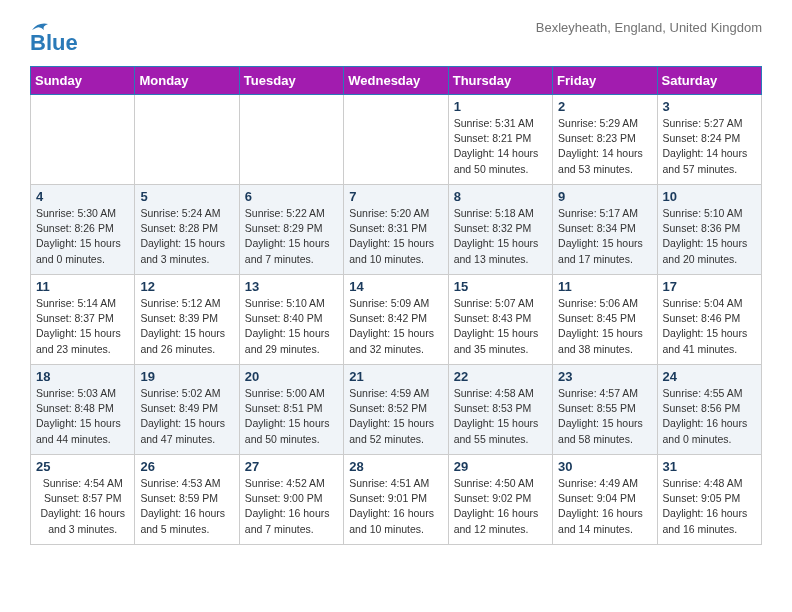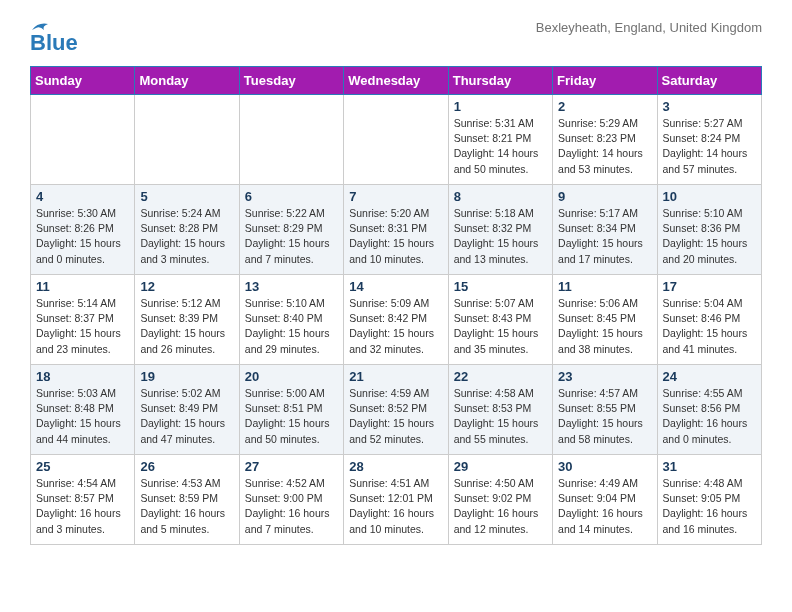--- a/index.html
+++ b/index.html
@@ -282,21 +282,21 @@
           <span class="day-num">24</span>
           <div class="day-info" style="white-space: pre-line;">Sunrise: 4:55 AM
 Sunset: 8:56 PM
 Daylight: 16 hours
 and 0 minutes.</div>
         </td>
       </tr>
       <tr>
         <td>
           <span class="day-num">25</span>
-          <div class="day-info" style="white-space: pre-line;">Sunrise: 4:54 AM
+          <div class="day-info" style="white-space: pre-line; text-align: center;">Sunrise: 4:54 AM
 Sunset: 8:57 PM
 Daylight: 16 hours
 and 3 minutes.</div>
         </td>
         <td>
           <span class="day-num">26</span>
           <div class="day-info" style="white-space: pre-line;">Sunrise: 4:53 AM
 Sunset: 8:59 PM
 Daylight: 16 hours
 and 5 minutes.</div>
@@ -304,21 +304,21 @@
         <td>
           <span class="day-num">27</span>
           <div class="day-info" style="white-space: pre-line;">Sunrise: 4:52 AM
 Sunset: 9:00 PM
 Daylight: 16 hours
 and 7 minutes.</div>
         </td>
         <td>
           <span class="day-num">28</span>
           <div class="day-info" style="white-space: pre-line;">Sunrise: 4:51 AM
-Sunset: 12:01 PM
+Sunset: 9:01 PM
 Daylight: 16 hours
 and 10 minutes.</div>
         </td>
         <td>
           <span class="day-num">29</span>
           <div class="day-info" style="white-space: pre-line;">Sunrise: 4:50 AM
 Sunset: 9:02 PM
 Daylight: 16 hours
 and 12 minutes.</div>
         </td>

